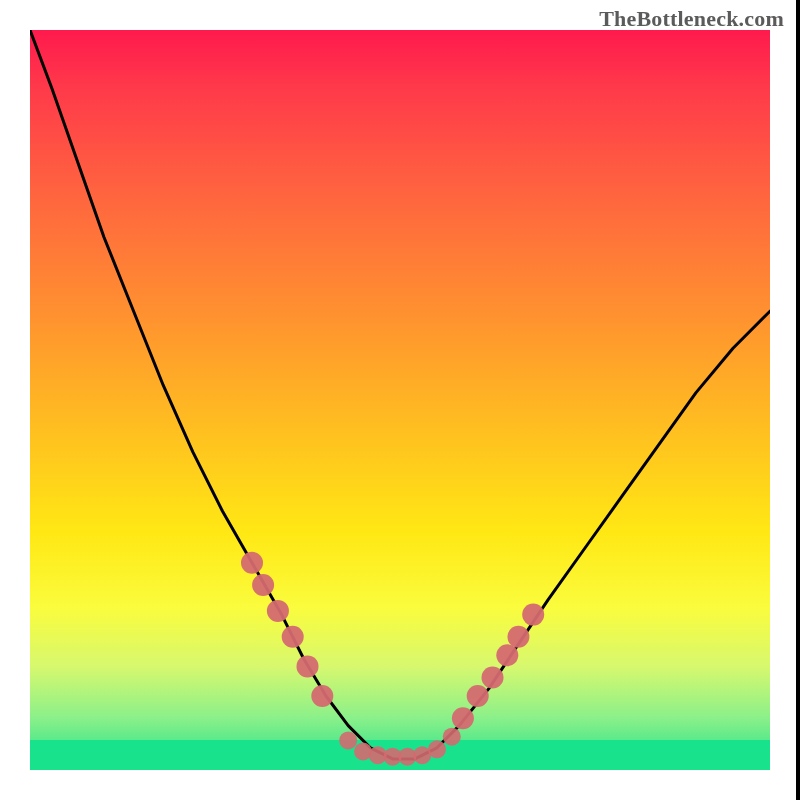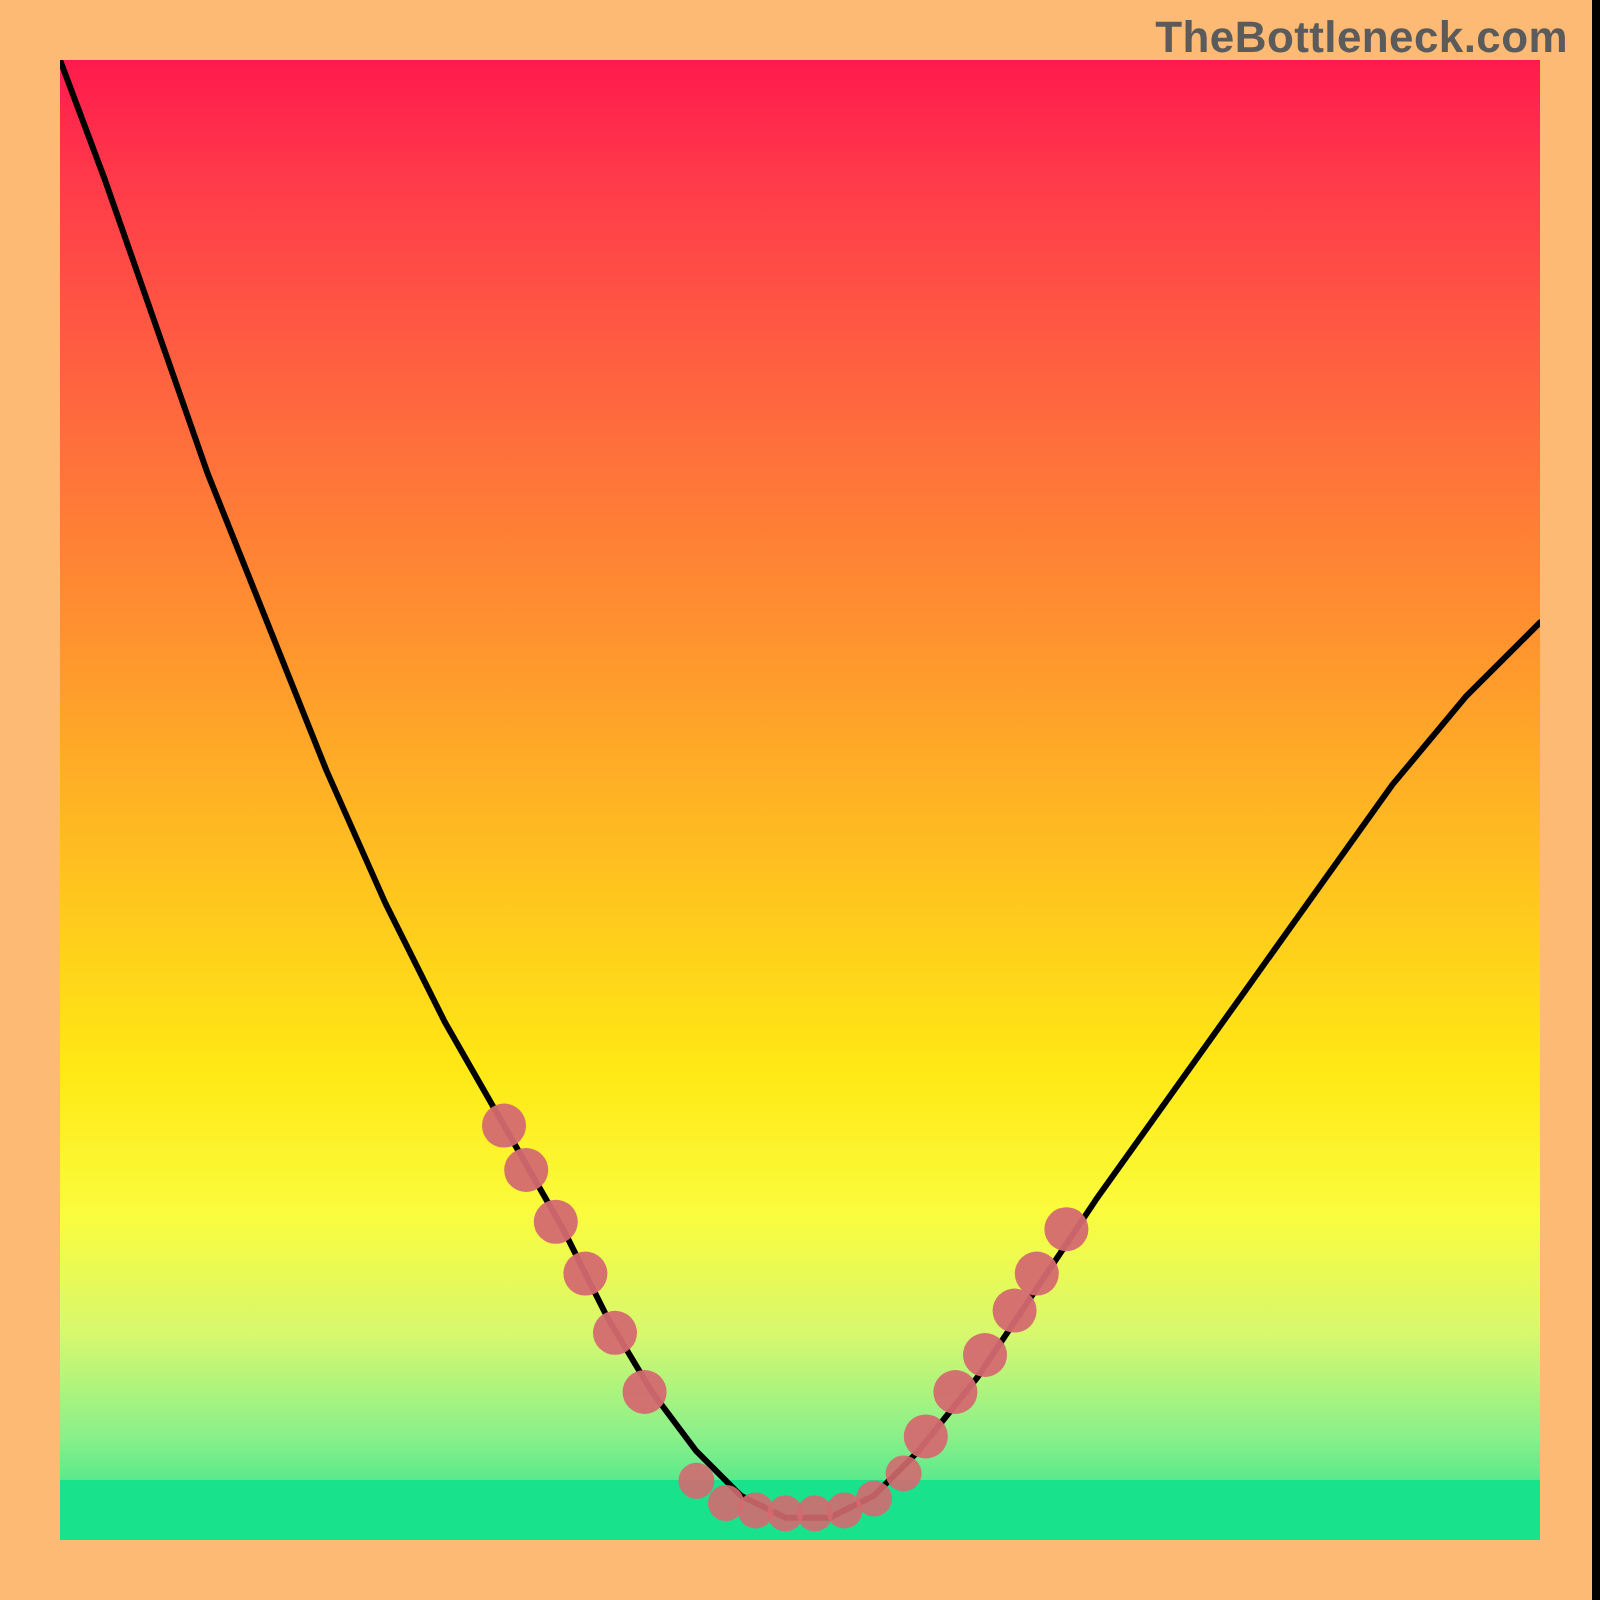--- a/index.html
+++ b/index.html
@@ -8,21 +8,22 @@
     width: 800px;
     height: 800px;
     overflow: hidden;
     background: #000;
     font-family: Arial, Helvetica, sans-serif;
   }
   .frame {
     position: relative;
     width: 796px;
     height: 800px;
-    background: #fdba74;
+    background: #ffffff;
+    font-family: Liberation Serif, serif;
   }
   .plot-area {
     position: absolute;
     left: 30px;
     top: 30px;
     width: 740px;
     height: 740px;
     overflow: hidden;
   }
   .gradient-bg {

